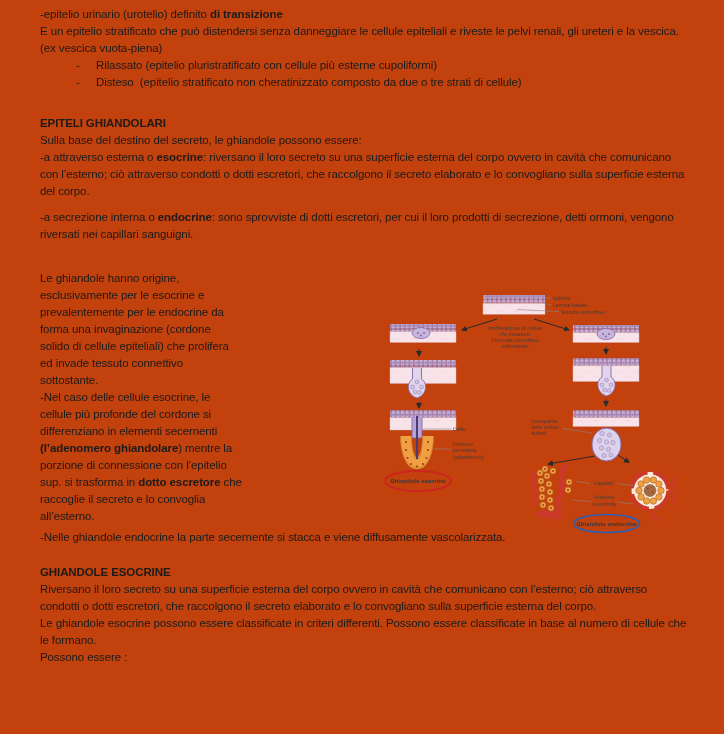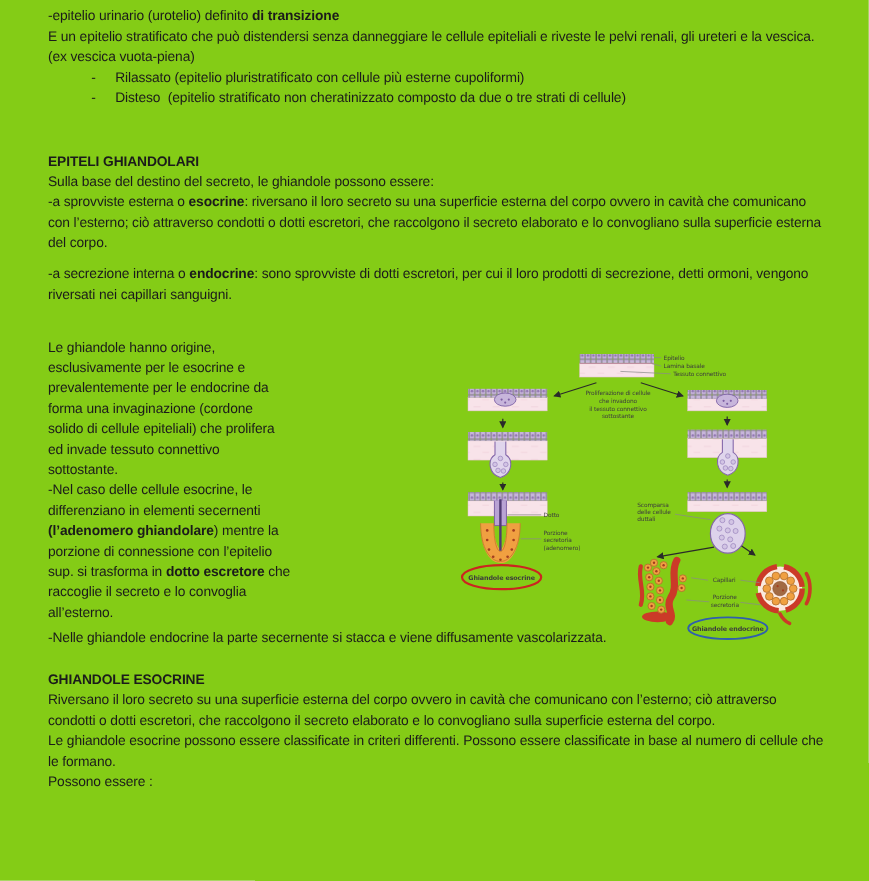--- a/index.html
+++ b/index.html
@@ -1,32 +1,32 @@
 <!DOCTYPE html>
 <html><head>
 <meta charset="utf-8">
 <style>
   html,body{margin:0;padding:0;background:#e8e8e8;}
   .page{
     position:relative;
     width:724px;height:734px;
-    background:#84cc16;
+    background:#c2410c;
     overflow:hidden;
     font-family:"Liberation Sans","DejaVu Sans",sans-serif;
     font-size:11.5px;
     letter-spacing:-0.1px;
     line-height:17px;
     color:#1b1b1b;
   }
   .content{position:absolute;left:40px;top:6px;width:648px;}
   .p{margin:0;}
   .t{white-space:pre-wrap;}
   .b{font-weight:700;}
   .h{font-weight:700;}
-  .mt24{margin-top:36px}.mt26{margin-top:9px}.mt27{margin-top:27px}
+  .mt24{margin-top:24px}.mt26{margin-top:9px}.mt27{margin-top:27px}
   .mt13{margin-top:4px}.mt18{margin-top:18px}
   .bullet{display:flex;}
   .bullet .dash{flex:none;width:20px;margin-left:36px;}
   .col{width:265px;}
   .ln{height:17px;line-height:17px;white-space:pre;}
   .fig{position:absolute;left:345px;top:292px;width:370px;height:250px;}
   
   .ft{font-family:"DejaVu Sans",sans-serif;font-size:4.9px;fill:#3d3d3d;}
   .ftc{text-anchor:middle;}
   .ftb{font-weight:bold;font-size:5.3px;}
@@ -51,33 +51,34 @@
       <span class="dash">-</span>
       <span class="t">Rilassato (epitelio pluristratificato con cellule più esterne cupoliformi)</span>
     </div>
     <div class="bullet">
       <span class="dash">-</span>
       <span class="t">Disteso  (epitelio stratificato non cheratinizzato composto da due o tre strati di cellule)</span>
     </div>
 
     <div class="p h mt24">EPITELI GHIANDOLARI</div>
     <div class="p t">Sulla base del destino del secreto, le ghiandole possono essere:</div>
-    <div class="p"><span class="t">-a sprovviste esterna o </span><span class="t b">esocrine</span><span class="t">: riversano il loro secreto su una superficie esterna del corpo ovvero in cavità che comunicano con l’esterno; ciò attraverso condotti o dotti escretori, che raccolgono il secreto elaborato e lo convogliano sulla superficie esterna del corpo.</span></div>
+    <div class="p"><span class="t">-a attraverso esterna o </span><span class="t b">esocrine</span><span class="t">: riversano il loro secreto su una superficie esterna del corpo ovvero in cavità che comunicano con l’esterno; ciò attraverso condotti o dotti escretori, che raccolgono il secreto elaborato e lo convogliano sulla superficie esterna del corpo.</span></div>
 
     <div class="p mt26"><span class="t">-a secrezione interna o </span><span class="t b">endocrine</span><span class="t">: sono sprovviste di dotti escretori, per cui il loro prodotti di secrezione, detti ormoni, vengono riversati nei capillari sanguigni.</span></div>
 
     <div class="col mt27">
       <div class="ln"><span class="t">Le ghiandole hanno origine,</span></div>
       <div class="ln"><span class="t">esclusivamente per le esocrine e</span></div>
       <div class="ln"><span class="t">prevalentemente per le endocrine da</span></div>
       <div class="ln"><span class="t">forma una invaginazione (cordone</span></div>
       <div class="ln"><span class="t">solido di cellule epiteliali) che prolifera</span></div>
       <div class="ln"><span class="t">ed invade tessuto connettivo</span></div>
       <div class="ln"><span class="t">sottostante.</span></div>
       <div class="ln"><span class="t">-Nel caso delle cellule esocrine, le</span></div>
+      <div class="ln"><span class="t">cellule più profonde del cordone si</span></div>
       <div class="ln"><span class="t">differenziano in elementi secernenti</span></div>
       <div class="ln"><span class="t b">(l’adenomero ghiandolare</span><span class="t">) mentre la</span></div>
       <div class="ln"><span class="t">porzione di connessione con l’epitelio</span></div>
       <div class="ln"><span class="t">sup. si trasforma in </span><span class="t b">dotto escretore</span><span class="t"> che</span></div>
       <div class="ln"><span class="t">raccoglie il secreto e lo convoglia</span></div>
       <div class="ln"><span class="t">all’esterno.</span></div>
     </div>
 
     <div class="p t mt13">-Nelle ghiandole endocrine la parte secernente si stacca e viene diffusamente vascolarizzata.</div>
     <div class="p h mt18">GHIANDOLE ESOCRINE</div>

